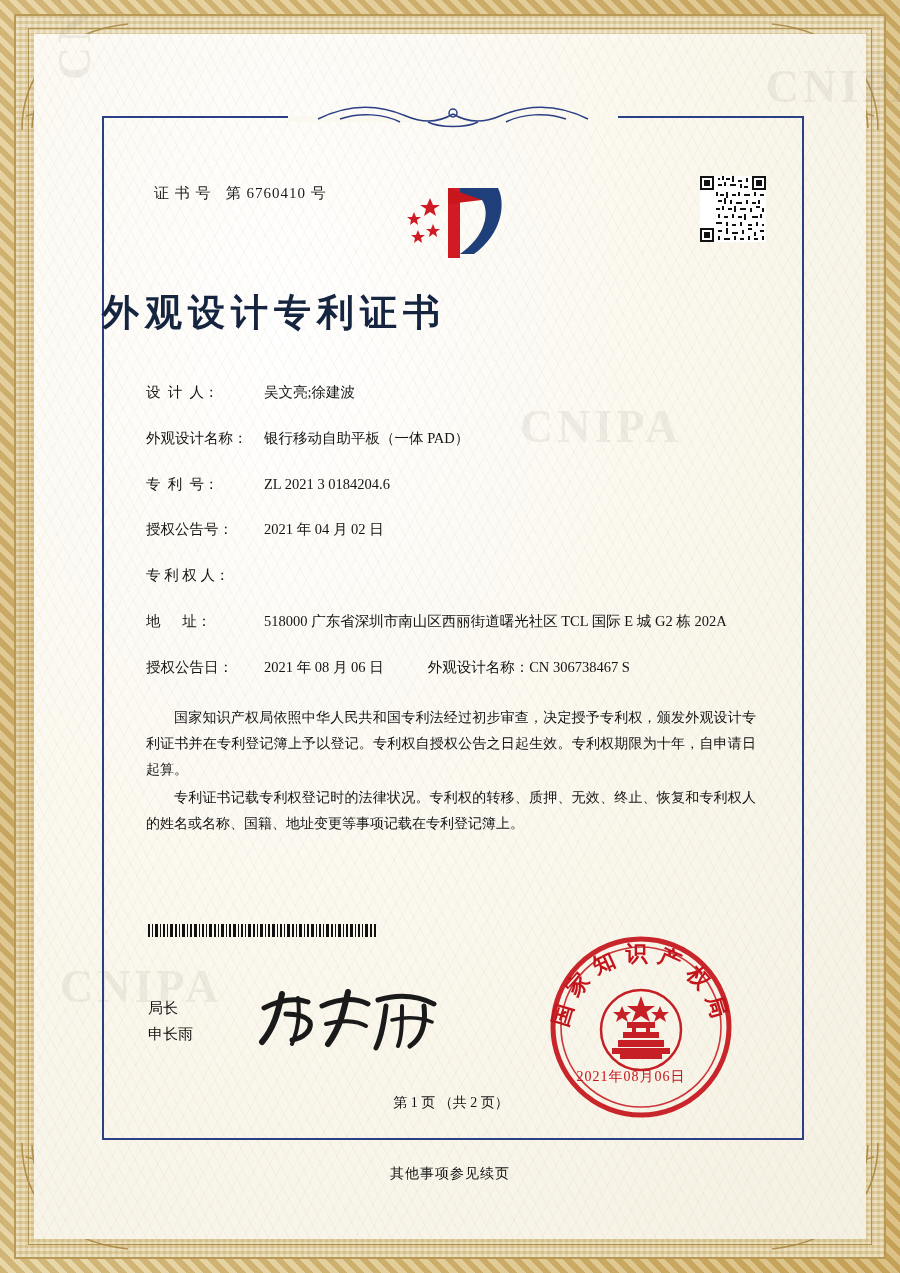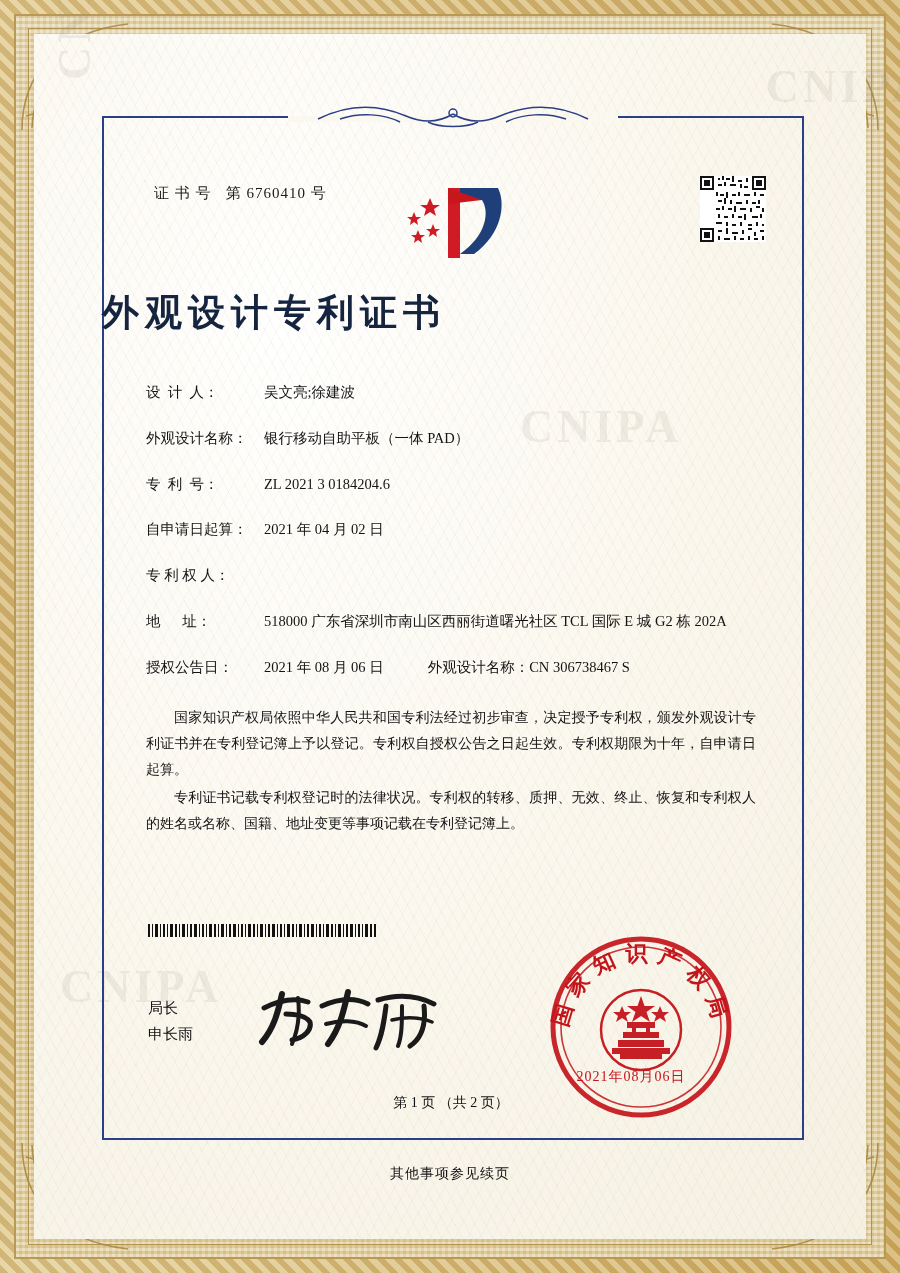--- a/index.html
+++ b/index.html
@@ -419,21 +419,21 @@
         <div class="flabel">外观设计名称：</div>
         <div class="fvalue">银行移动自助平板（一体 PAD）</div>
       </div>
 
       <div class="frow">
         <div class="flabel">专  利  号：</div>
         <div class="fvalue">ZL 2021 3 0184204.6</div>
       </div>
 
       <div class="frow">
-        <div class="flabel">自申请日起算：</div>
+        <div class="flabel">授权公告号：</div>
         <div class="fvalue">2021 年 04 月 02 日</div>
       </div>
 
       <div class="frow">
         <div class="flabel">专 利 权 人：</div>
       </div>
 
       <div class="frow">
         <div class="flabel">地      址：</div>
         <div class="fvalue">518000 广东省深圳市南山区西丽街道曙光社区 TCL 国际 E 城 G2 栋 202A</div>

